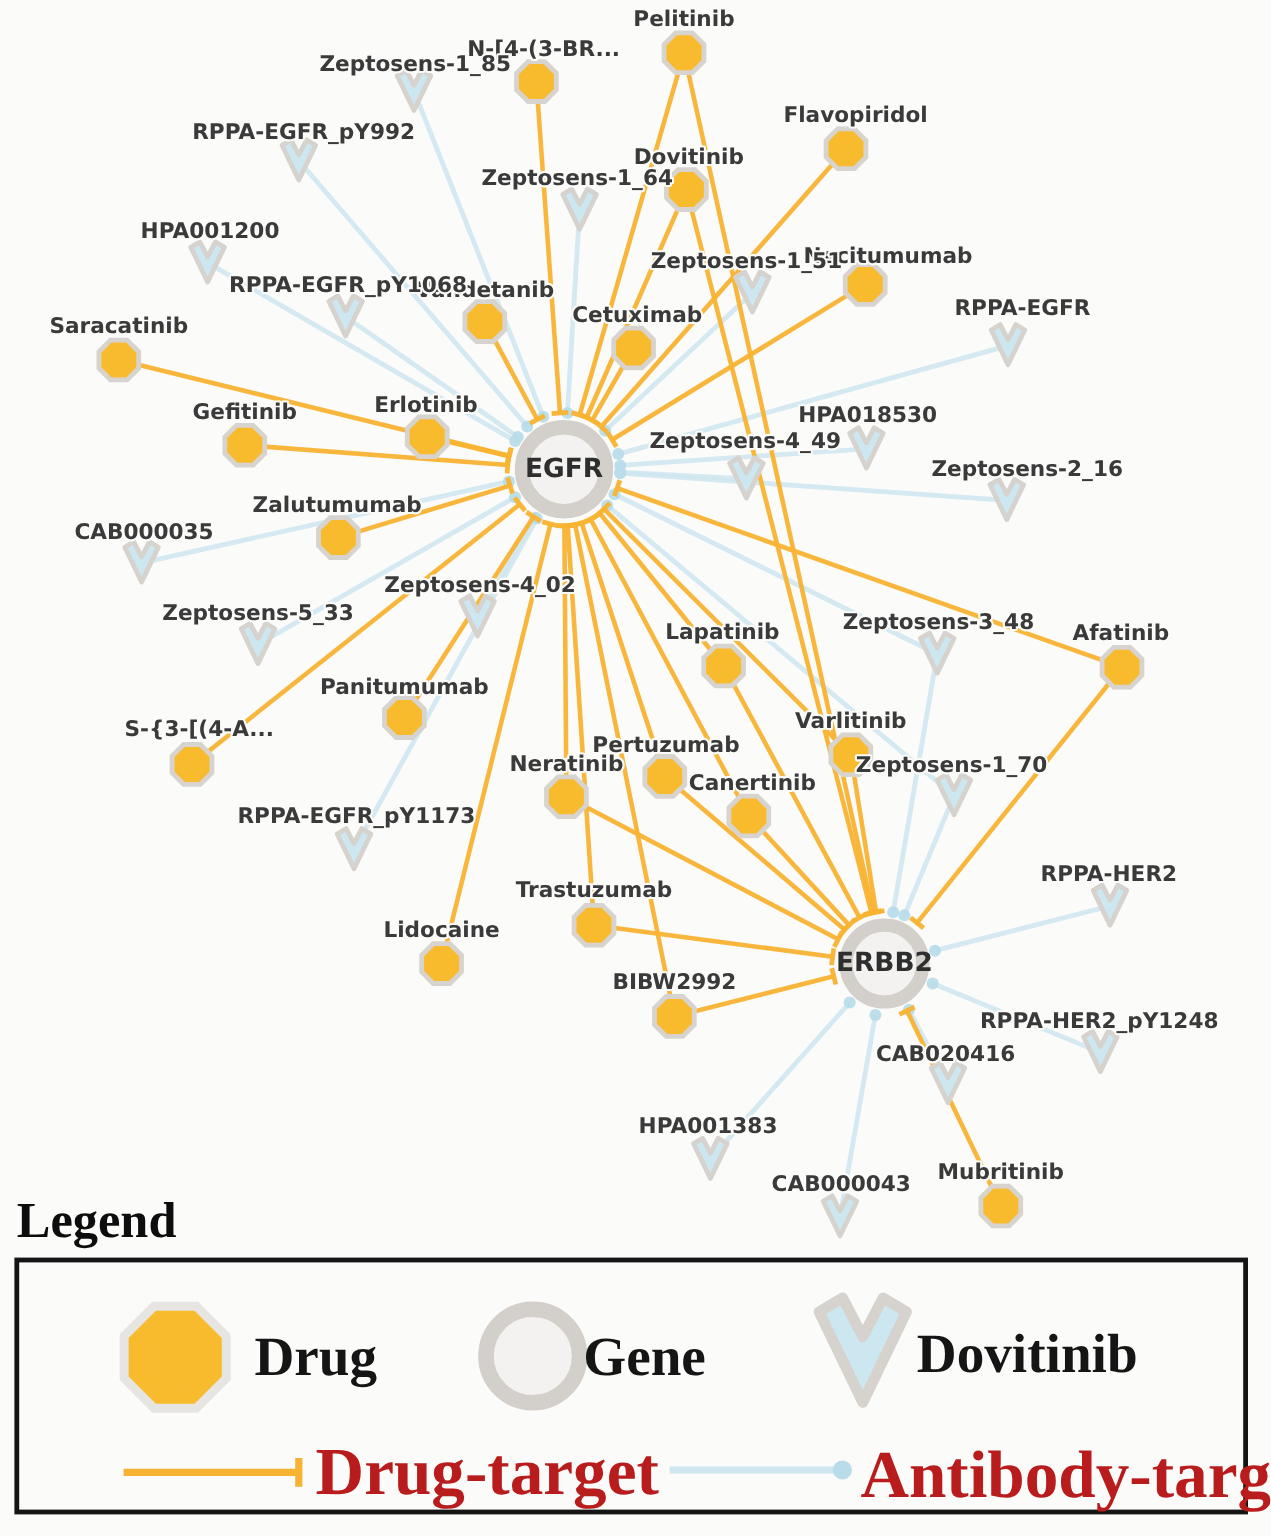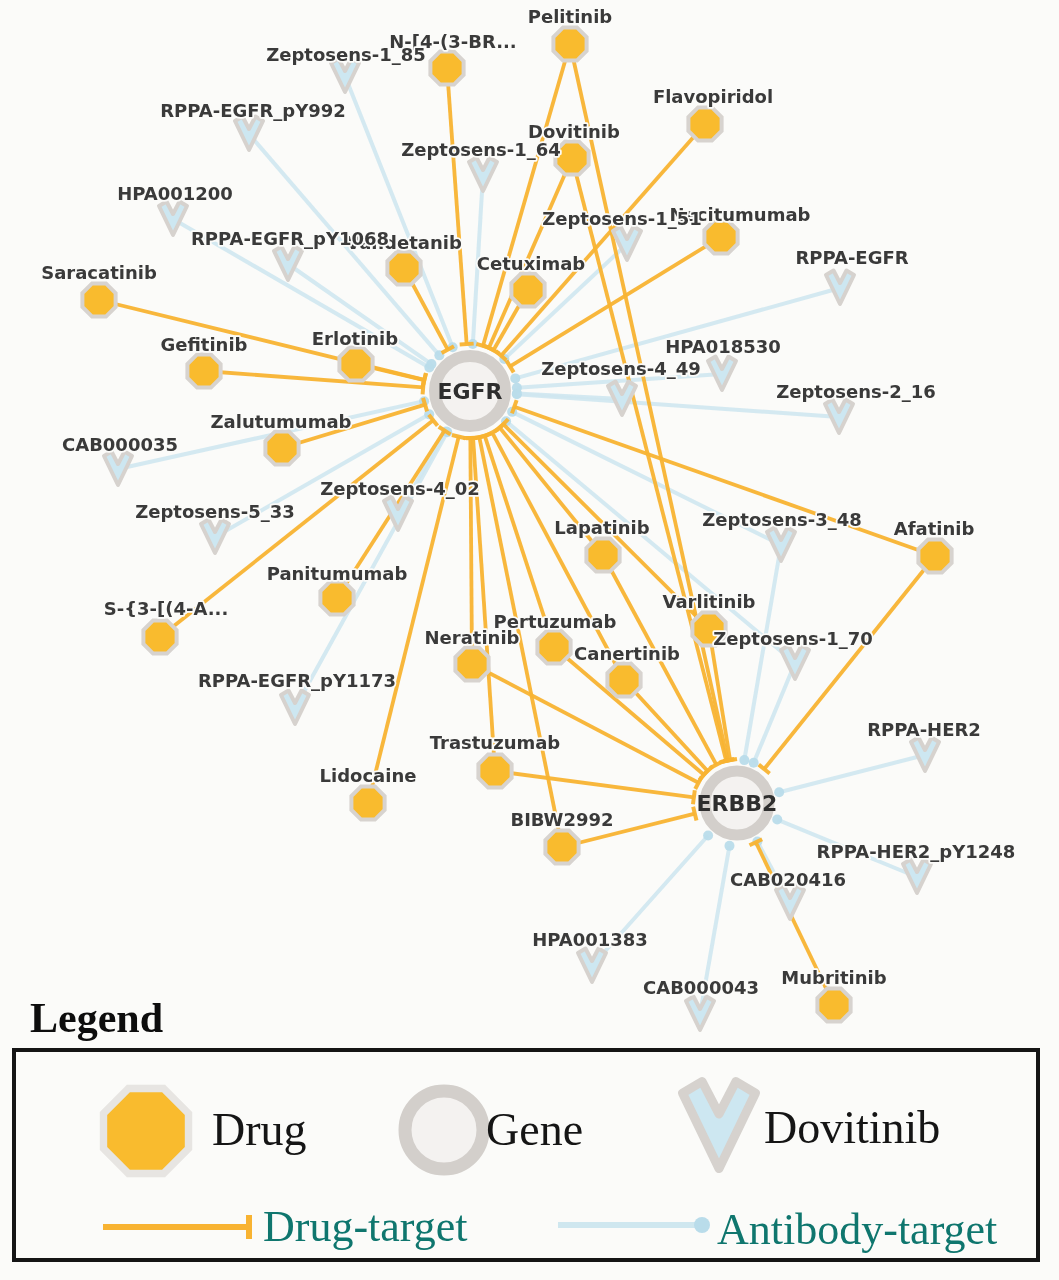--- a/index.html
+++ b/index.html
@@ -1,24 +1,24 @@
 <!DOCTYPE html>
 <html><head>
 <meta charset="utf-8">
 <style>
   html,body{margin:0;padding:0;background:#ffffff;}
   .stage{position:relative;width:1059px;height:1280px;background:#fbfbf9;overflow:hidden;
          font-family:"DejaVu Sans",sans-serif;}
   #graph{position:absolute;left:0;top:0;}
-  .serif{font-family:"Liberation Serif","DejaVu Serif",serif;}
-  .legend-title{position:absolute;left:14px;top:994px;font-size:42px;font-weight:bold;color:#0d0d0d;margin-left:16px;}
+  .serif{font-family:"Liberation Serif","DejaVu Serif",serif;font-weight:bold;}
+  .legend-title{position:absolute;left:14px;top:994px;font-size:42px;font-weight:bold;color:#0d0d0d;}
   .legend-box{position:absolute;left:12px;top:1048px;width:1020px;height:206px;
               border:4px solid #151515;background:transparent;}
   .litem{position:absolute;transform:translateY(-52%);font-size:46px;color:#151515;white-space:nowrap;}
-  .ledge{position:absolute;transform:translateY(-52%);font-size:44px;color:#0f766e;white-space:nowrap;}
+  .ledge{position:absolute;transform:translateY(-52%);font-size:56px;color:#b91c1c;white-space:nowrap;}
 </style>
 </head>
 <body>
 
 <div class="stage">
   <svg id="graph" width="1059" height="1280" viewBox="0 0 1059 1280">
       <rect x="0" y="0" width="1059" height="1280" fill="#fbfbf9"></rect>
       <g>
         <g>
           <line x1="345" y1="76" x2="452.66426054564573" y2="347.31393657502724" stroke="#cfe7ef" stroke-width="4" stroke-opacity="0.9"></line>

